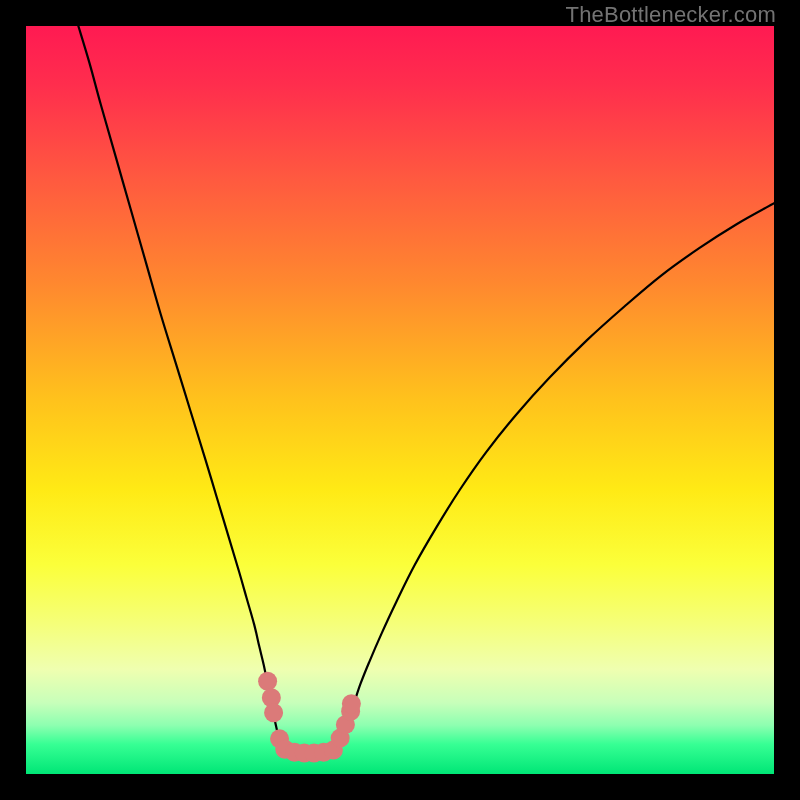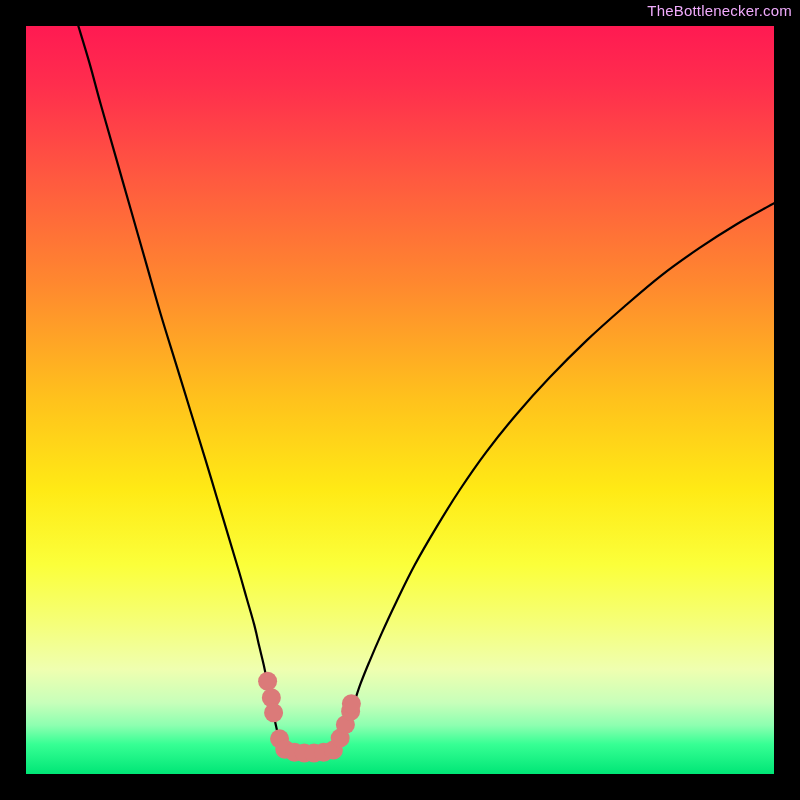--- a/index.html
+++ b/index.html
@@ -22,23 +22,23 @@
   .plot {
     position: absolute;
     left: 26px;
     top: 26px;
     width: 748px;
     height: 748px;
   }
   .watermark {
     position: absolute;
     top: 2px;
-    right: 8px;
-    color: #f0abfc;
-    font-size: 15px;
+    right: 24px;
+    color: #737373;
+    font-size: 22px;
     letter-spacing: 0.2px;
     font-weight: 400;
   }
 </style>
 </head>
 <body>
 
 <div class="frame">
   <svg class="plot" viewBox="0 0 748 748" preserveAspectRatio="none">
     <defs>

